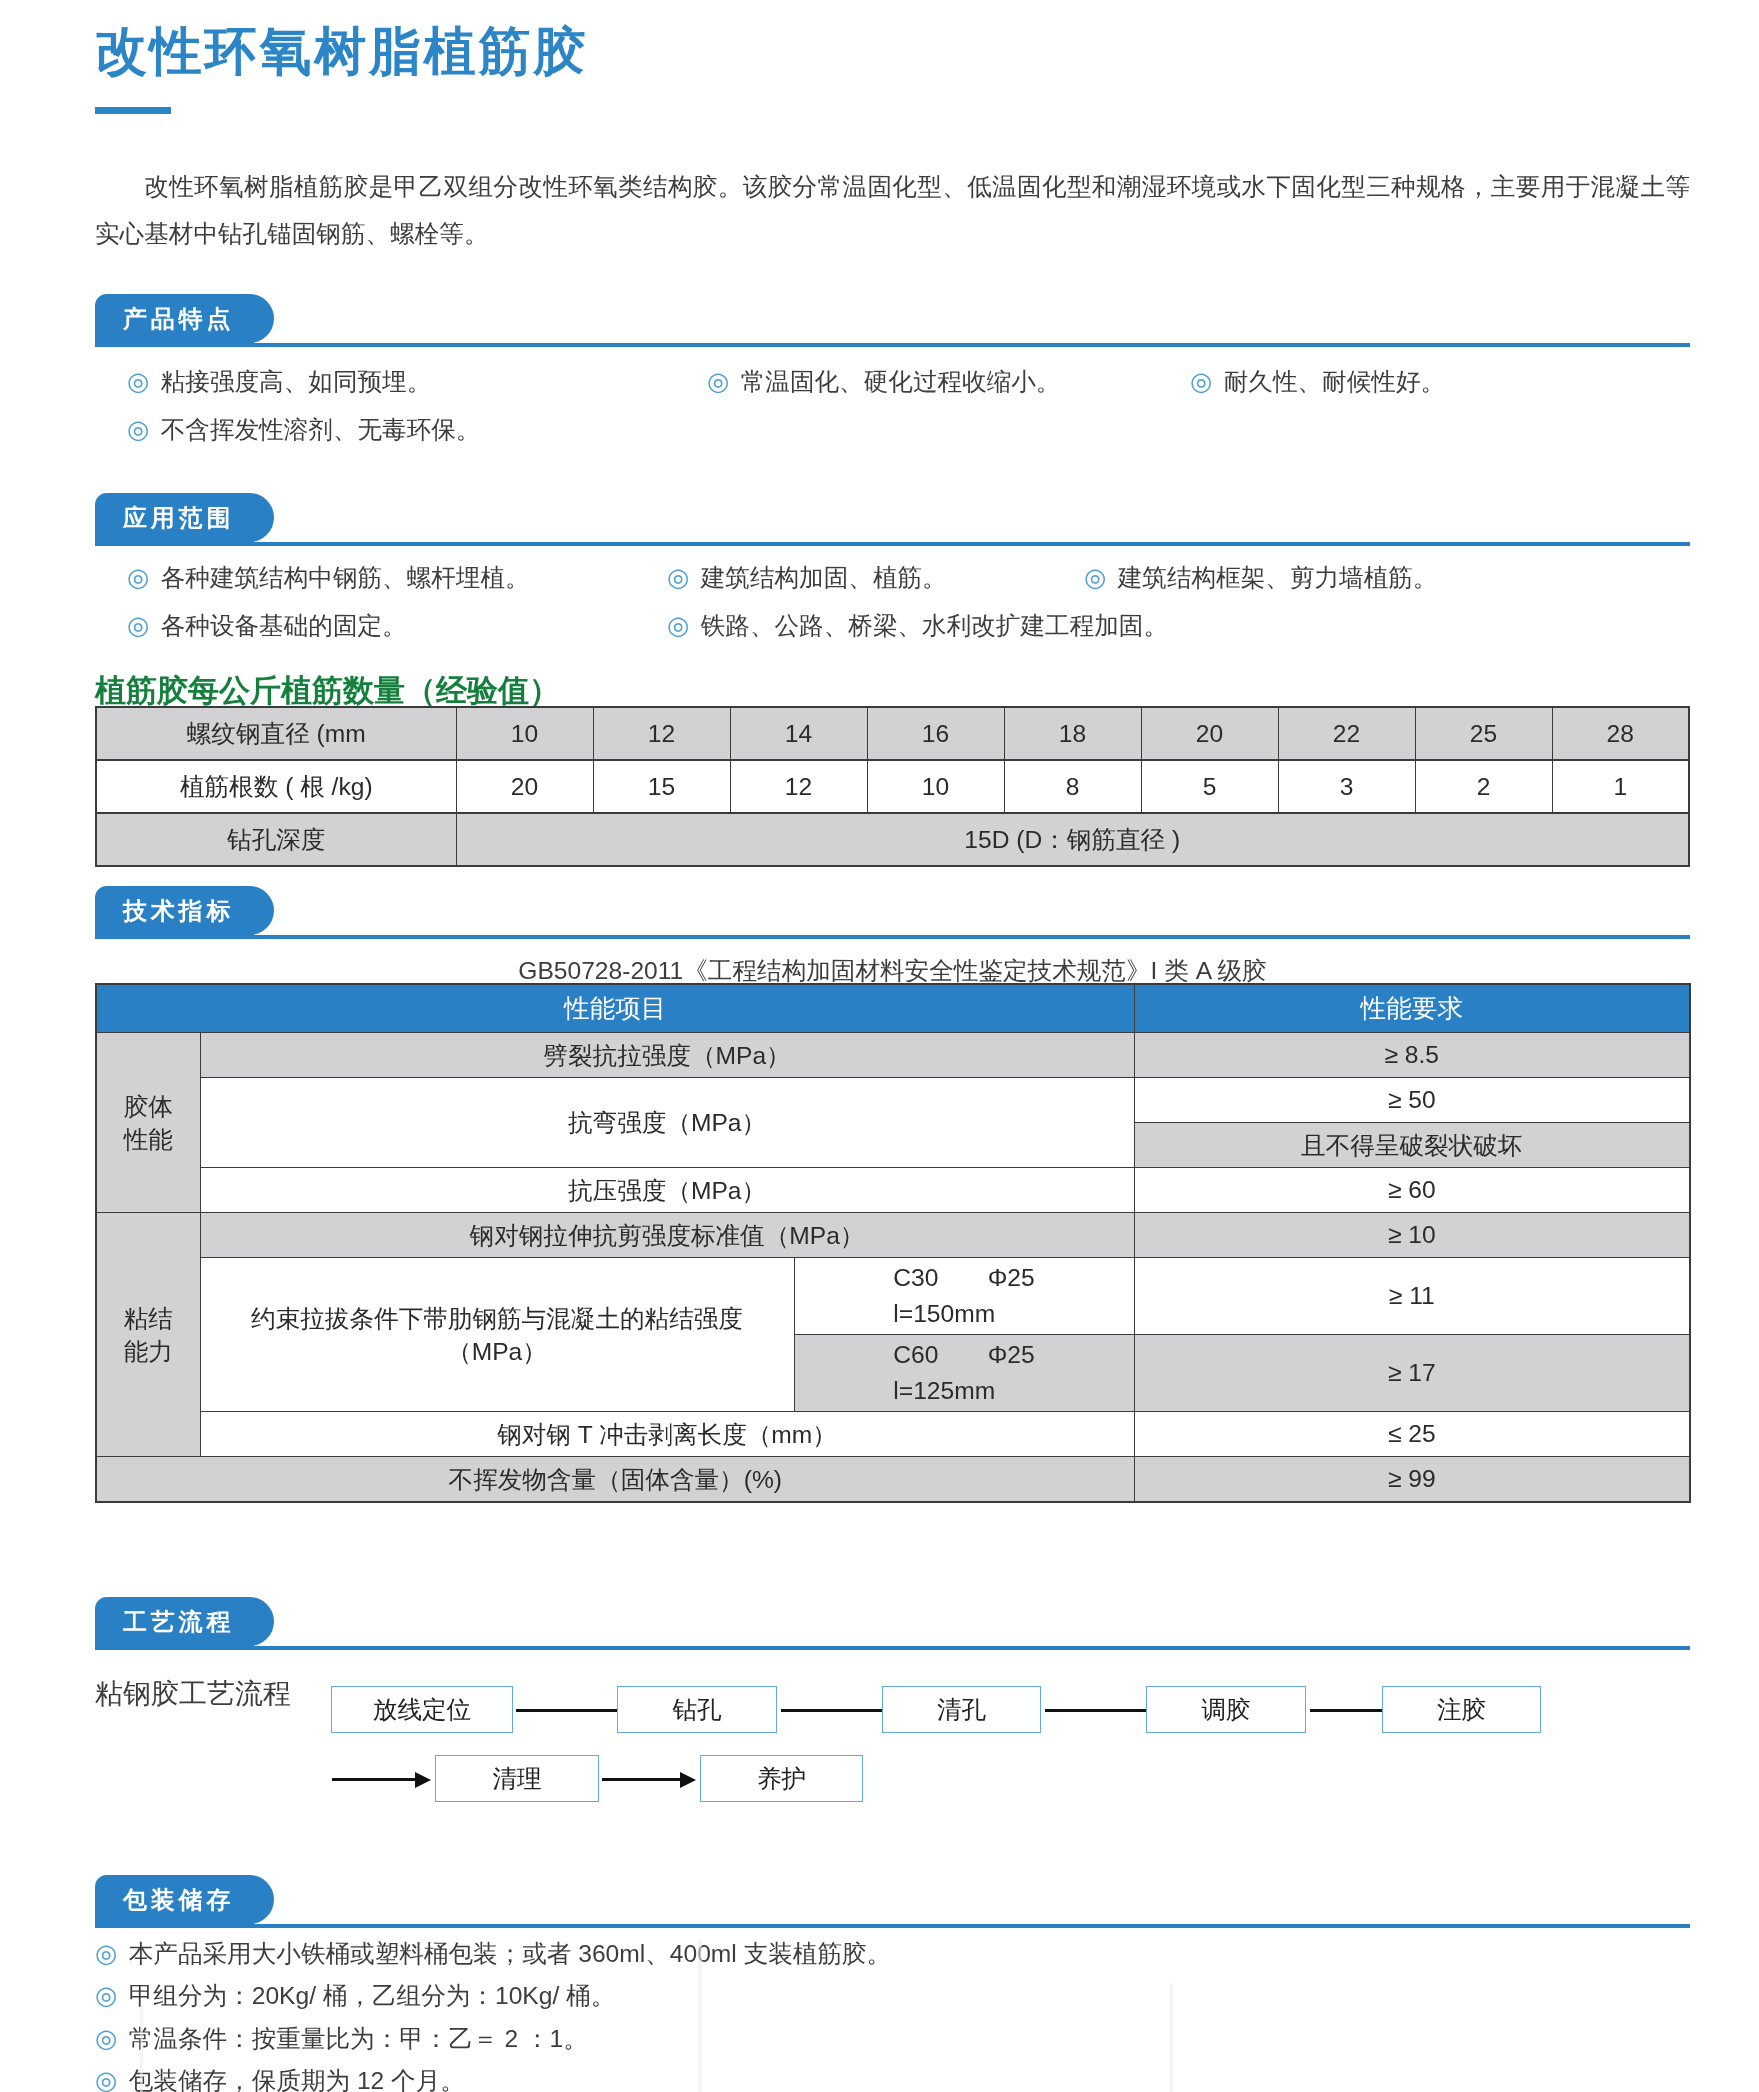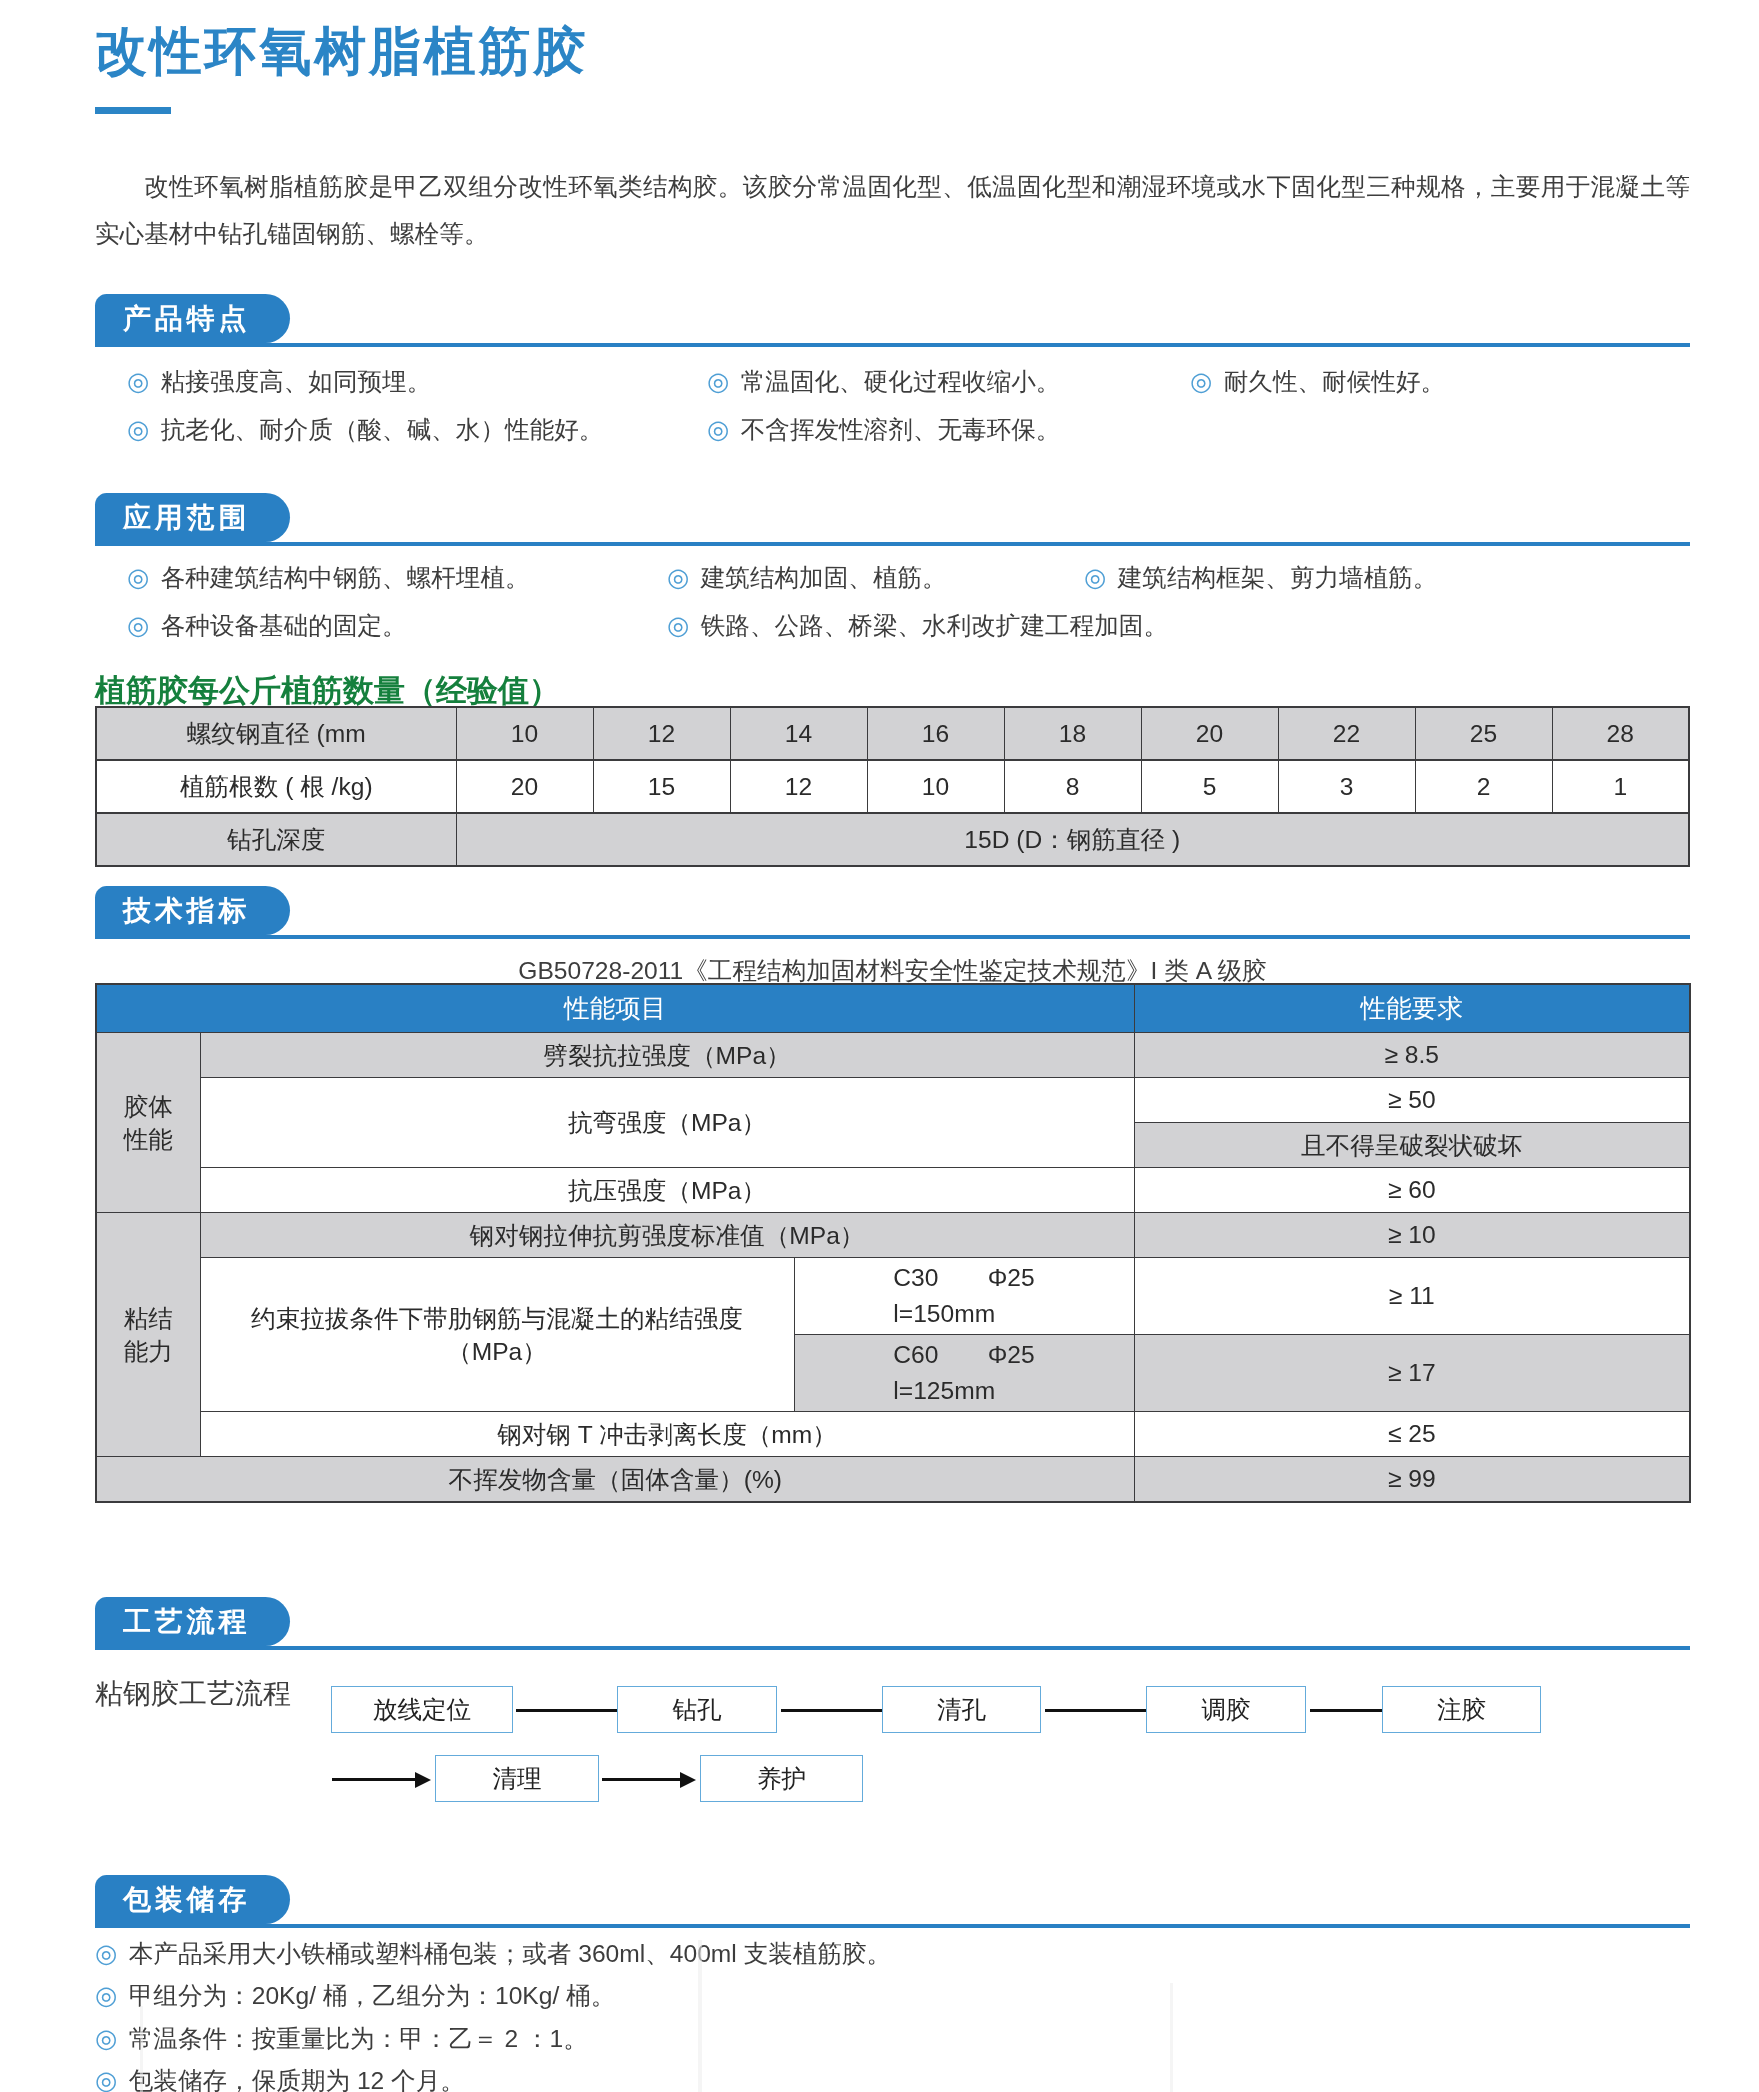--- a/index.html
+++ b/index.html
@@ -7,21 +7,21 @@
   .page{position:relative;width:1759px;height:2092px;background:#ffffff;overflow:hidden;}
 
   .abs{position:absolute;left:95px;width:1595px;}
 
   .title{top:17px;font-size:52px;font-weight:bold;color:#2b85c6;letter-spacing:2.8px;}
   .dash{top:107px;width:76px;height:6.6px;background:#2b85c6;}
   .intro{top:163px;font-size:24.6px;line-height:47px;color:#3d3d3d;text-indent:2em;text-align:justify;}
 
   .sec-head{border-bottom:4.7px solid #2980c4;height:49px;}
   .badge{display:inline-block;height:49px;line-height:49px;background:#2980c4;color:#fff;
-         font-size:28px;font-weight:bold;letter-spacing:3.8px;padding:0 40px 0 28px;
+         font-size:24px;font-weight:bold;letter-spacing:3.8px;padding:0 40px 0 28px;
          border-radius:13.2px 28px 28px 0;vertical-align:bottom;}
 
   .sec-feat{top:294px;} .feat-list{top:364px;}
   .sec-apps{top:493px;} .apps-list{top:560px;}
 
   .blist{display:grid;row-gap:13.2px;font-size:24.6px;line-height:34px;color:#3d3d3d;margin-left:32px;}
   .feat-list{grid-template-columns:580px 483px 1fr;}
   .apps-list{grid-template-columns:540px 417px 1fr;}
   .bitem{white-space:nowrap;}
   .dot{color:#4f9fd5;margin-right:11.4px;font-size:25.6px;}
@@ -68,21 +68,20 @@
   <div class="abs dash"></div>
   <div class="abs intro">改性环氧树脂植筋胶是甲乙双组分改性环氧类结构胶。该胶分常温固化型、低温固化型和潮湿环境或水下固化型三种规格，主要用于混凝土等实心基材中钻孔锚固钢筋、螺栓等。</div>
 
   <div class="abs sec-head sec-feat">
     <span class="badge">产品特点</span>
   </div>
   <div class="abs blist feat-list">
     <div class="bitem"><span class="dot">◎</span><span>粘接强度高、如同预埋。</span></div>
     <div class="bitem"><span class="dot">◎</span><span>常温固化、硬化过程收缩小。</span></div>
     <div class="bitem"><span class="dot">◎</span><span>耐久性、耐候性好。</span></div>
-    <div class="bitem"><span class="dot">◎</span><span>抗老化、耐介质（酸、碱、水）性能好。</span></div>
     <div class="bitem"><span class="dot">◎</span><span>不含挥发性溶剂、无毒环保。</span></div>
   </div>
 
   <div class="abs sec-head sec-apps">
     <span class="badge">应用范围</span>
   </div>
   <div class="abs blist apps-list">
     <div class="bitem"><span class="dot">◎</span><span>各种建筑结构中钢筋、螺杆埋植。</span></div>
     <div class="bitem"><span class="dot">◎</span><span>建筑结构加固、植筋。</span></div>
     <div class="bitem"><span class="dot">◎</span><span>建筑结构框架、剪力墙植筋。</span></div>

